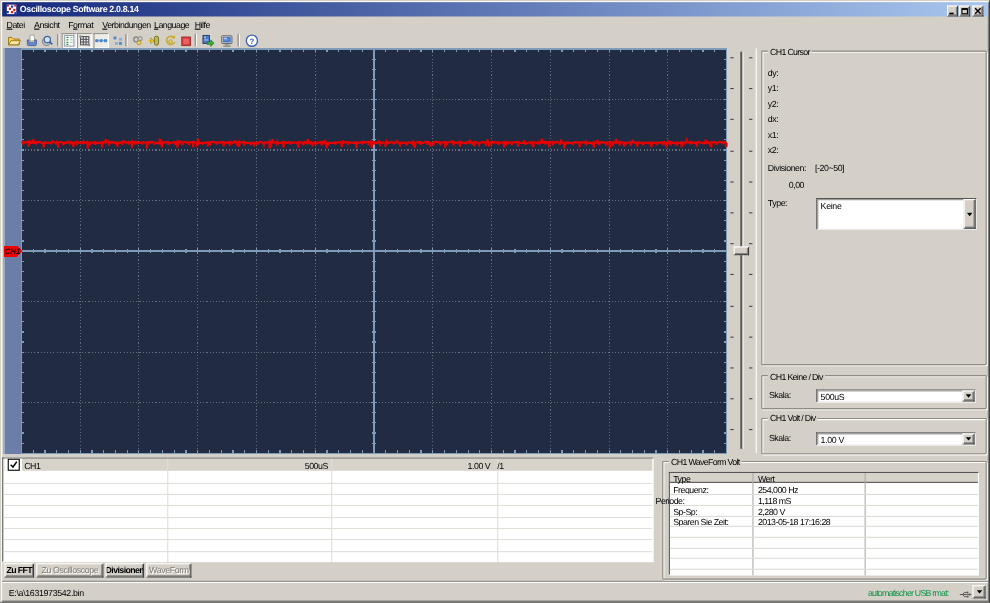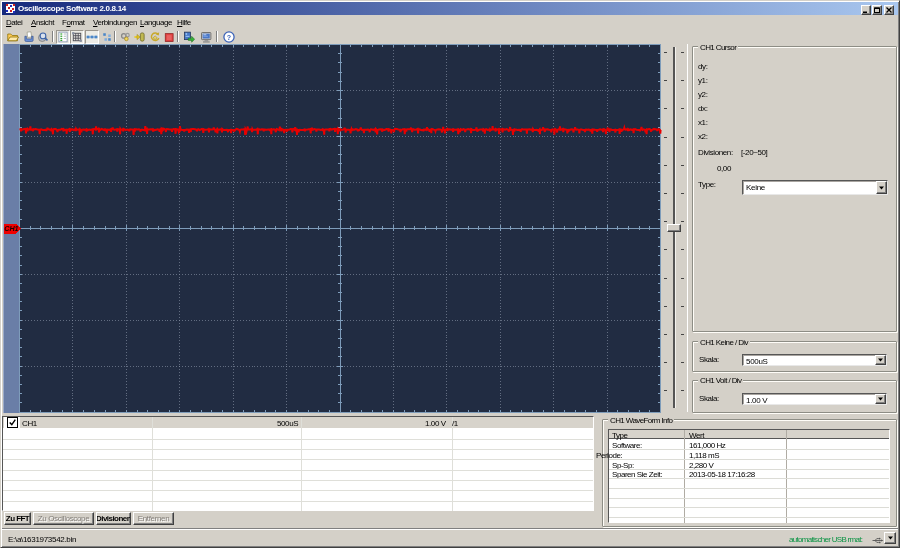--- a/index.html
+++ b/index.html
@@ -569,21 +569,21 @@
 <div class="lab" style="left:698px;top:62.0px">dy:</div>
 <div class="lab" style="left:698px;top:76.0px">y1:</div>
 <div class="lab" style="left:698px;top:90.0px">y2:</div>
 <div class="lab" style="left:698px;top:104.0px">dx:</div>
 <div class="lab" style="left:698px;top:117.5px">x1:</div>
 <div class="lab" style="left:698px;top:131.5px">x2:</div>
 <div class="lab" style="left:698px;top:148.0px">Divisionen:</div>
 <div class="lab" style="left:698px;top:180.0px">Type:</div>
 <div class="lab" style="left:741px;top:148px">[-20~50]</div>
 <div class="lab" style="left:717px;top:163.5px">0,00</div>
-<div class="combo" style="left:742px;top:180px;width:146px;height:15px">
+<div class="combo" style="left:742px;top:180px;width:146px;height:29px">
     <span class="ctext">Keine</span>
     <span class="cbtn">
       <svg width="5" height="4" viewBox="0 0 5 4">
         <path d="M0 0.5 L5 0.5 L2.5 3.5 Z" fill="#000"></path>
       </svg>
     </span>
   </div>
 <div class="group" style="left:692px;top:341px;width:205px;height:31px">
     <span class="glabel">CH1 Keine / Div</span>
   </div>
@@ -628,33 +628,33 @@
     </svg>
   </div>
 <div class="lab" style="left:22px;top:418.5px">CH1</div>
 <div class="lab" style="left:277px;top:418.5px">500uS</div>
 <div class="lab" style="left:425px;top:418.5px">1.00 V</div>
 <div class="lab" style="left:452px;top:418.5px">/1</div>
 
 <div class="btn" style="left:4px;top:511.5px;width:27px;height:13px">Zu FFT</div>
 <div class="btn disabled" style="left:33px;top:511.5px;width:61px;height:13px">Zu Oscilloscope</div>
 <div class="btn" style="left:96px;top:511.5px;width:35px;height:13px">Divisionen</div>
-<div class="btn disabled" style="left:133px;top:511.5px;width:41px;height:13px">Entfernen</div>
+<div class="btn disabled" style="left:133px;top:511.5px;width:41px;height:13px">WaveForm</div>
 
 <div class="group" style="left:602px;top:419px;width:295px;height:108px">
-    <span class="glabel">CH1 WaveForm Info</span>
+    <span class="glabel">CH1 WaveForm Volt</span>
   </div>
 <div style="position:absolute;left:608px;top:429px;width:282px;height:94px;background:#fff;border:1px solid;border-color:#565656 #fff #fff #565656"></div>
 <div style="position:absolute;left:609px;top:430px;width:280px;height:8.5px;background:#d7d3cb;border-bottom:1px solid #565656"></div>
 <div style="position:absolute;left:684px;top:430px;width:1px;height:93px;background:#b0aca4"></div>
 <div style="position:absolute;left:786px;top:430px;width:1px;height:93px;background:#b0aca4"></div>
 <div class="wlab" style="left:612px;top:430.5px">Type</div>
 <div class="wlab" style="left:689px;top:430.5px">Wert</div>
-<div class="wlab" style="left:612px;top:441.3px">Software:</div>
-<div class="wlab" style="left:689px;top:441.3px">161,000 Hz</div>
+<div class="wlab" style="left:612px;top:441.3px">Frequenz:</div>
+<div class="wlab" style="left:689px;top:441.3px">254,000 Hz</div>
 <div class="wlab" style="left:596px;top:451.0px">Periode:</div>
 <div class="wlab" style="left:689px;top:451.0px">1,118 mS</div>
 <div class="wlab" style="left:612px;top:460.6px">Sp-Sp:</div>
 <div class="wlab" style="left:689px;top:460.6px">2,280 V</div>
 <div class="wlab" style="left:612px;top:470.3px">Sparen Sie Zeit:</div>
 <div class="wlab" style="left:689px;top:470.3px">2013-05-18 17:16:28</div>
 <div style="position:absolute;left:609px;top:449.2px;width:280px;height:1px;background:#dcdcd6"></div>
 <div style="position:absolute;left:609px;top:458.9px;width:280px;height:1px;background:#dcdcd6"></div>
 <div style="position:absolute;left:609px;top:468.5px;width:280px;height:1px;background:#dcdcd6"></div>
 <div style="position:absolute;left:609px;top:478.2px;width:280px;height:1px;background:#dcdcd6"></div>

